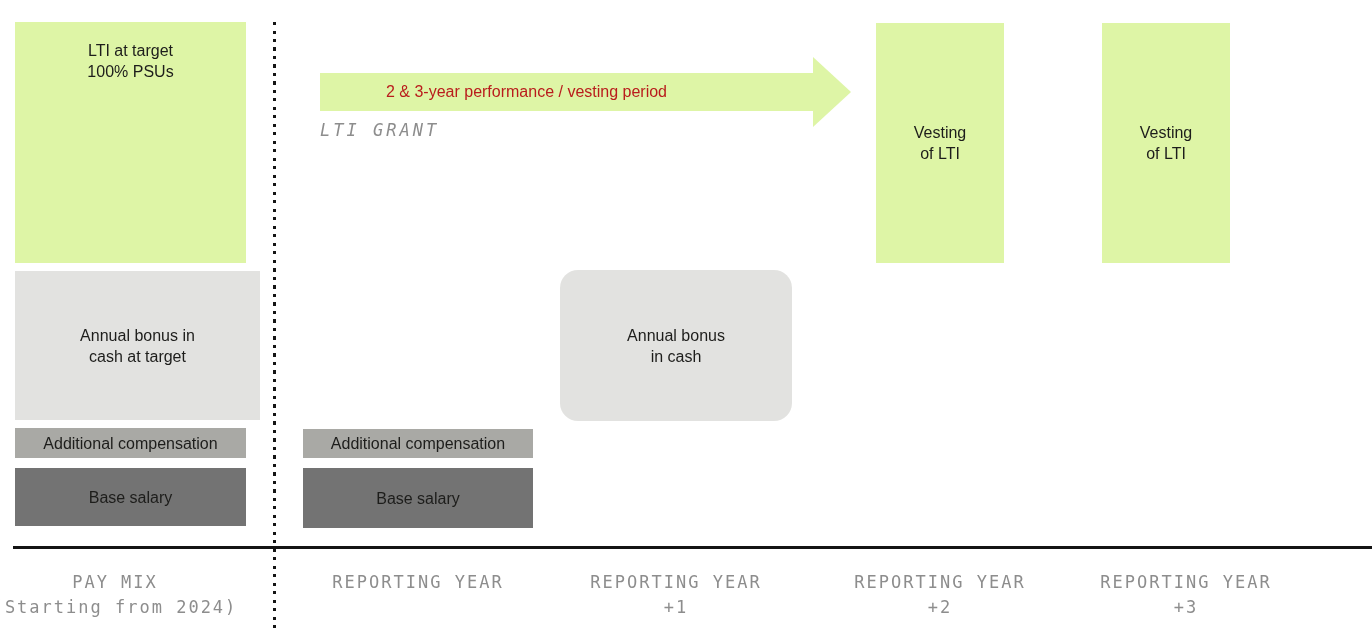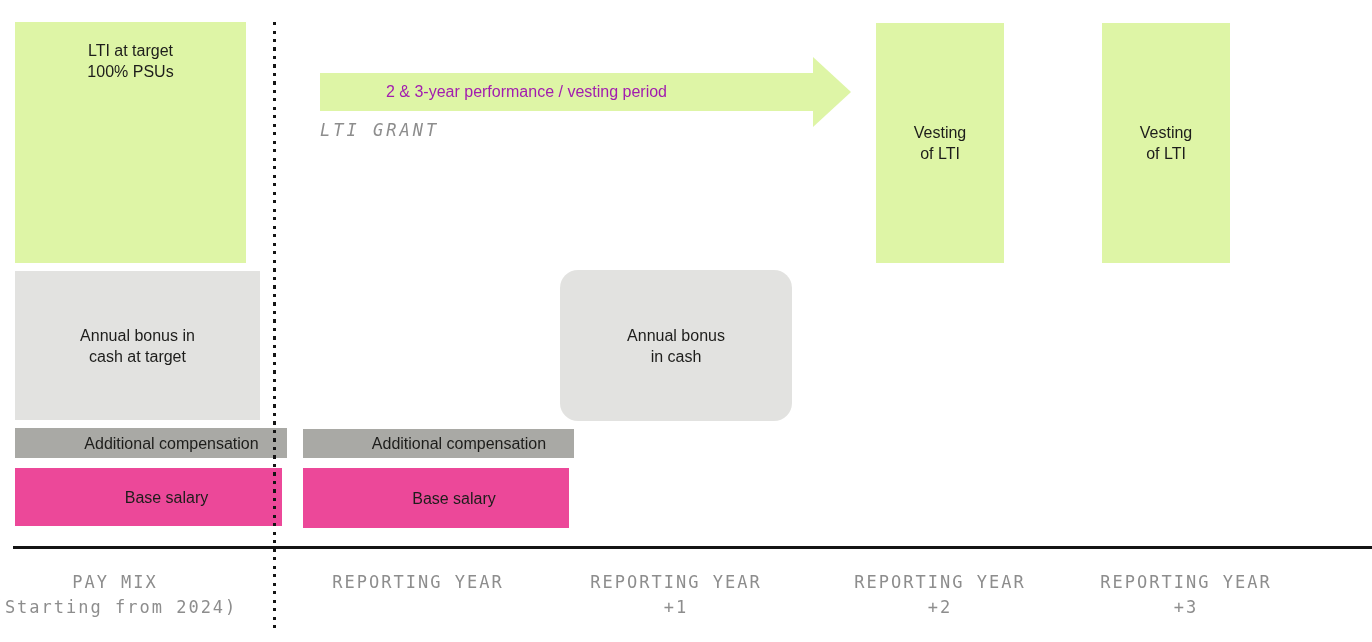--- a/index.html
+++ b/index.html
@@ -17,22 +17,22 @@
     display: flex;
     align-items: center;
     justify-content: center;
     text-align: center;
     font-size: 16px;
     line-height: 21px;
     color: #1d1d1b;
   }
   .green     { background: #def5a6; }
   .lightgray { background: #e2e2e0; }
-  .midgray   { background: #a9a9a5; padding-left: 41px; }
-  .darkgray  { background: #ec4899; padding-left: 36px; }
+  .midgray   { background: #a9a9a5; }
+  .darkgray  { background: #737373; }
 
   .lti-block      { left: 15px;   top: 22px;  width: 231px; height: 241px; align-items: flex-start; padding-top: 18px; box-sizing: border-box; }
   .bonus-block-1  { left: 15px;   top: 271px; width: 245px; height: 149px; }
   .addl-bar-1     { left: 15px;   top: 428px; width: 231px; height: 30px; }
   .base-bar-1     { left: 15px;   top: 468px; width: 231px; height: 58px; }
   .addl-bar-2     { left: 303px;  top: 429px; width: 230px; height: 29px; }
   .base-bar-2     { left: 303px;  top: 468px; width: 230px; height: 60px; }
   .bonus-block-2  { left: 560px;  top: 270px; width: 232px; height: 151px; border-radius: 18px; }
   .vesting-2      { left: 876px;  top: 23px;  width: 128px; height: 240px; }
   .vesting-3      { left: 1102px; top: 23px;  width: 128px; height: 240px; }
@@ -48,21 +48,21 @@
     position: absolute;
     left: 320px; top: 73px;
     width: 493px; height: 38px;
     background: #def5a6;
     display: flex;
     align-items: center;
     justify-content: center;
     padding-right: 80px;
     box-sizing: border-box;
     font-size: 16px;
-    color: #a21caf;
+    color: #b91c1c;
     white-space: nowrap;
   }
   .arrow-head {
     position: absolute;
     left: 813px; top: 57px;
     width: 0; height: 0;
     border-top: 35px solid transparent;
     border-bottom: 35px solid transparent;
     border-left: 38px solid #def5a6;
   }

